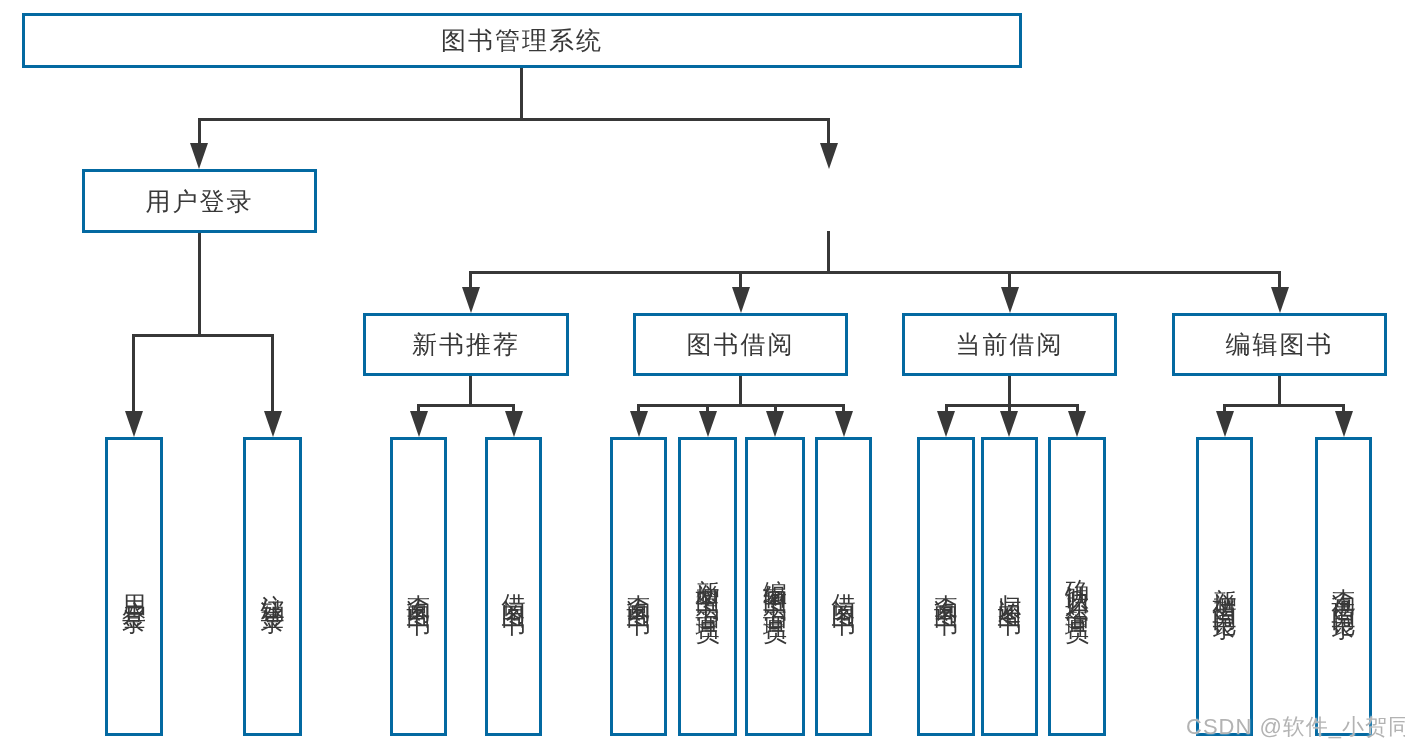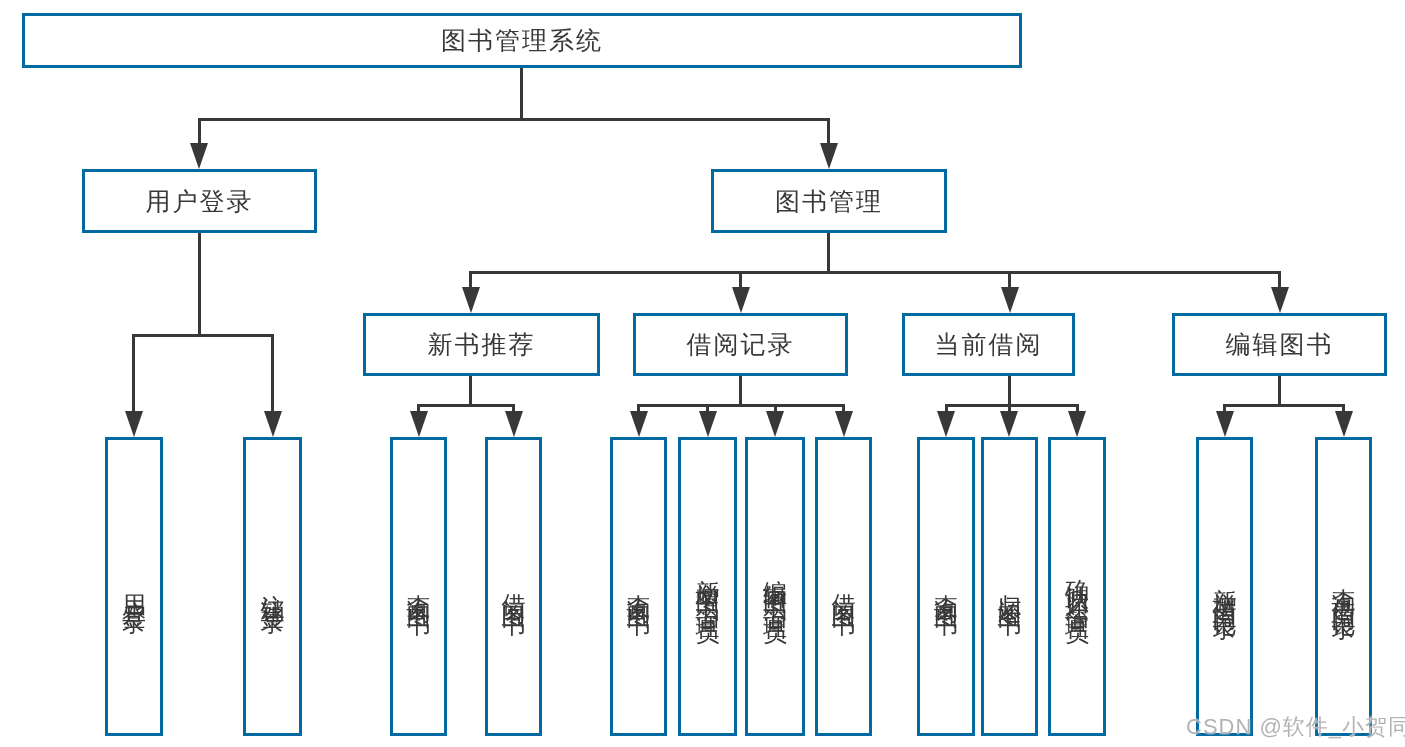--- a/index.html
+++ b/index.html
@@ -89,25 +89,24 @@
   <div class="vline" style="left:1278px;top:374px;height:33px"></div>
   <div class="hline" style="left:1223px;top:404px;width:122px"></div>
   <div class="vline" style="left:1223px;top:404px;height:10px"></div>
   <div class="arrow" style="left:1216px;top:411px"></div>
   <div class="vline" style="left:1342px;top:404px;height:10px"></div>
   <div class="arrow" style="left:1335px;top:411px"></div>
 
   <div class="box" style="left:22px;top:13px;width:1000px;height:55px">图书管理系统</div>
 
   <div class="box" style="left:82px;top:169px;width:235px;height:64px">用户登录</div>
-  <div class="box" style="left:711px;top:169px;width:236px;height:64px">图书管理</div>
 
-  <div class="box" style="left:363px;top:313px;width:237px;height:63px">新书推荐</div>
-  <div class="box" style="left:633px;top:313px;width:215px;height:63px">借阅记录</div>
-  <div class="box" style="left:902px;top:313px;width:173px;height:63px">当前借阅</div>
+  <div class="box" style="left:363px;top:313px;width:206px;height:63px">新书推荐</div>
+  <div class="box" style="left:633px;top:313px;width:215px;height:63px">图书借阅</div>
+  <div class="box" style="left:902px;top:313px;width:215px;height:63px">当前借阅</div>
   <div class="box" style="left:1172px;top:313px;width:215px;height:63px">编辑图书</div>
 
   <div class="box v" style="left:105px;top:437px;width:58px;height:299px">用户登录</div>
   <div class="box v" style="left:243px;top:437px;width:59px;height:299px">注销登录</div>
 
   <div class="box v" style="left:390px;top:437px;width:57px;height:299px">查询图书</div>
   <div class="box v" style="left:485px;top:437px;width:57px;height:299px">借阅图书</div>
 
   <div class="box v" style="left:610px;top:437px;width:57px;height:299px">查询图书</div>
   <div class="box v" style="left:678px;top:437px;width:59px;height:299px">新增图书（管理员）</div>

